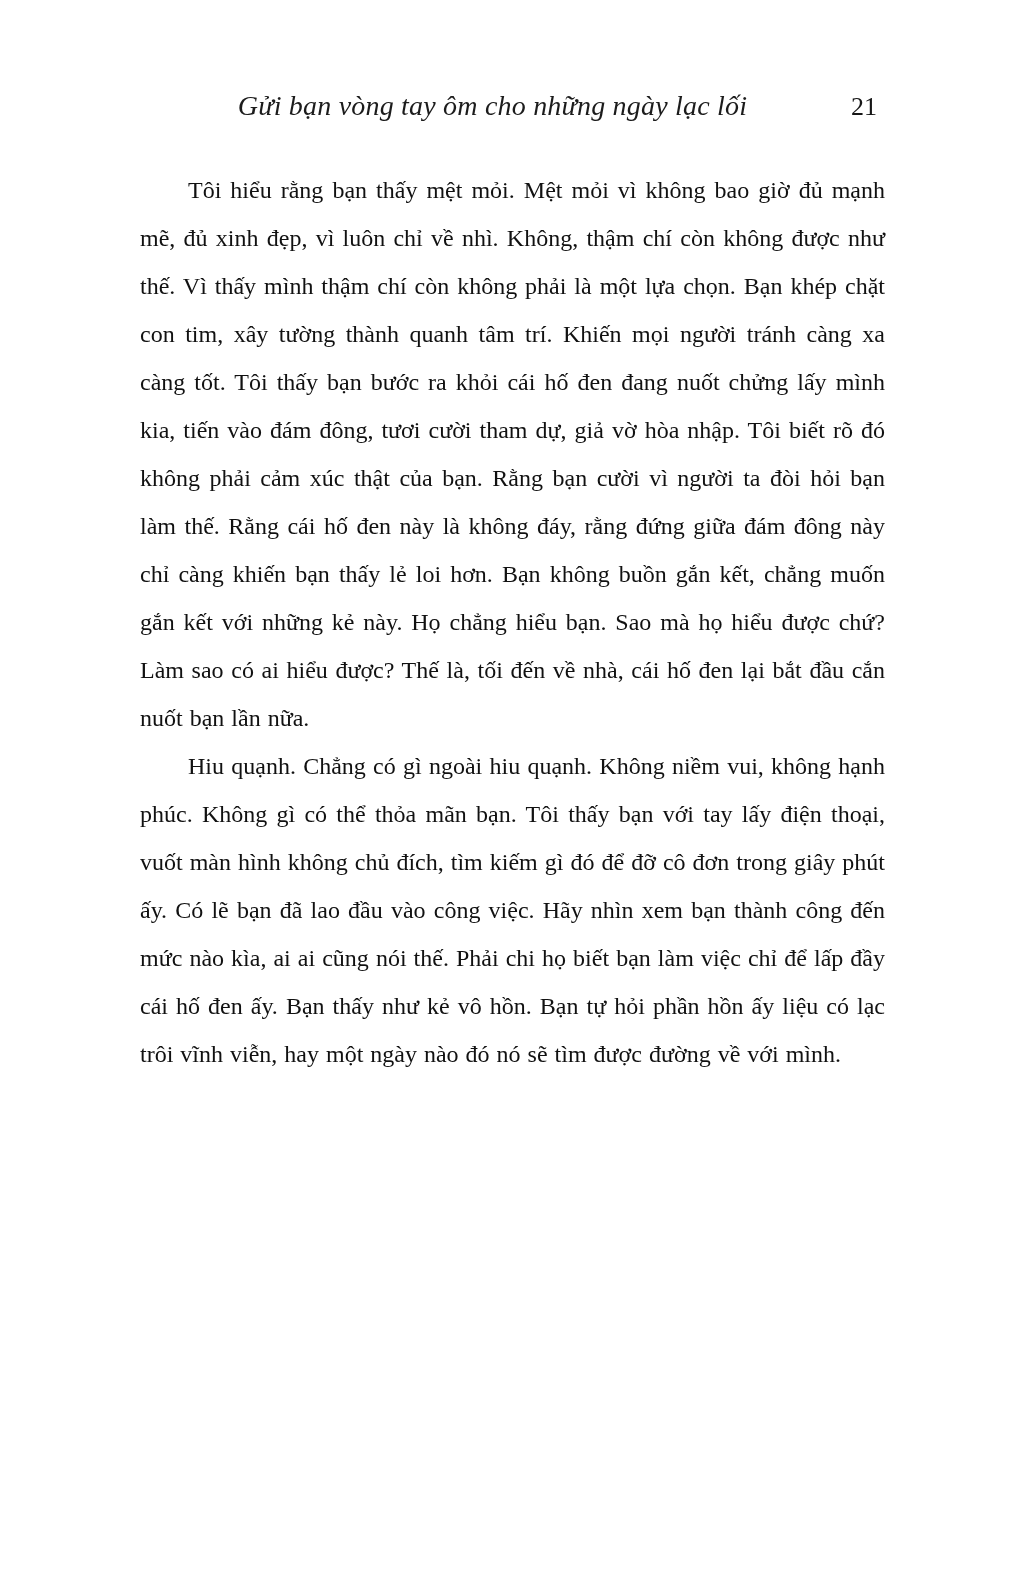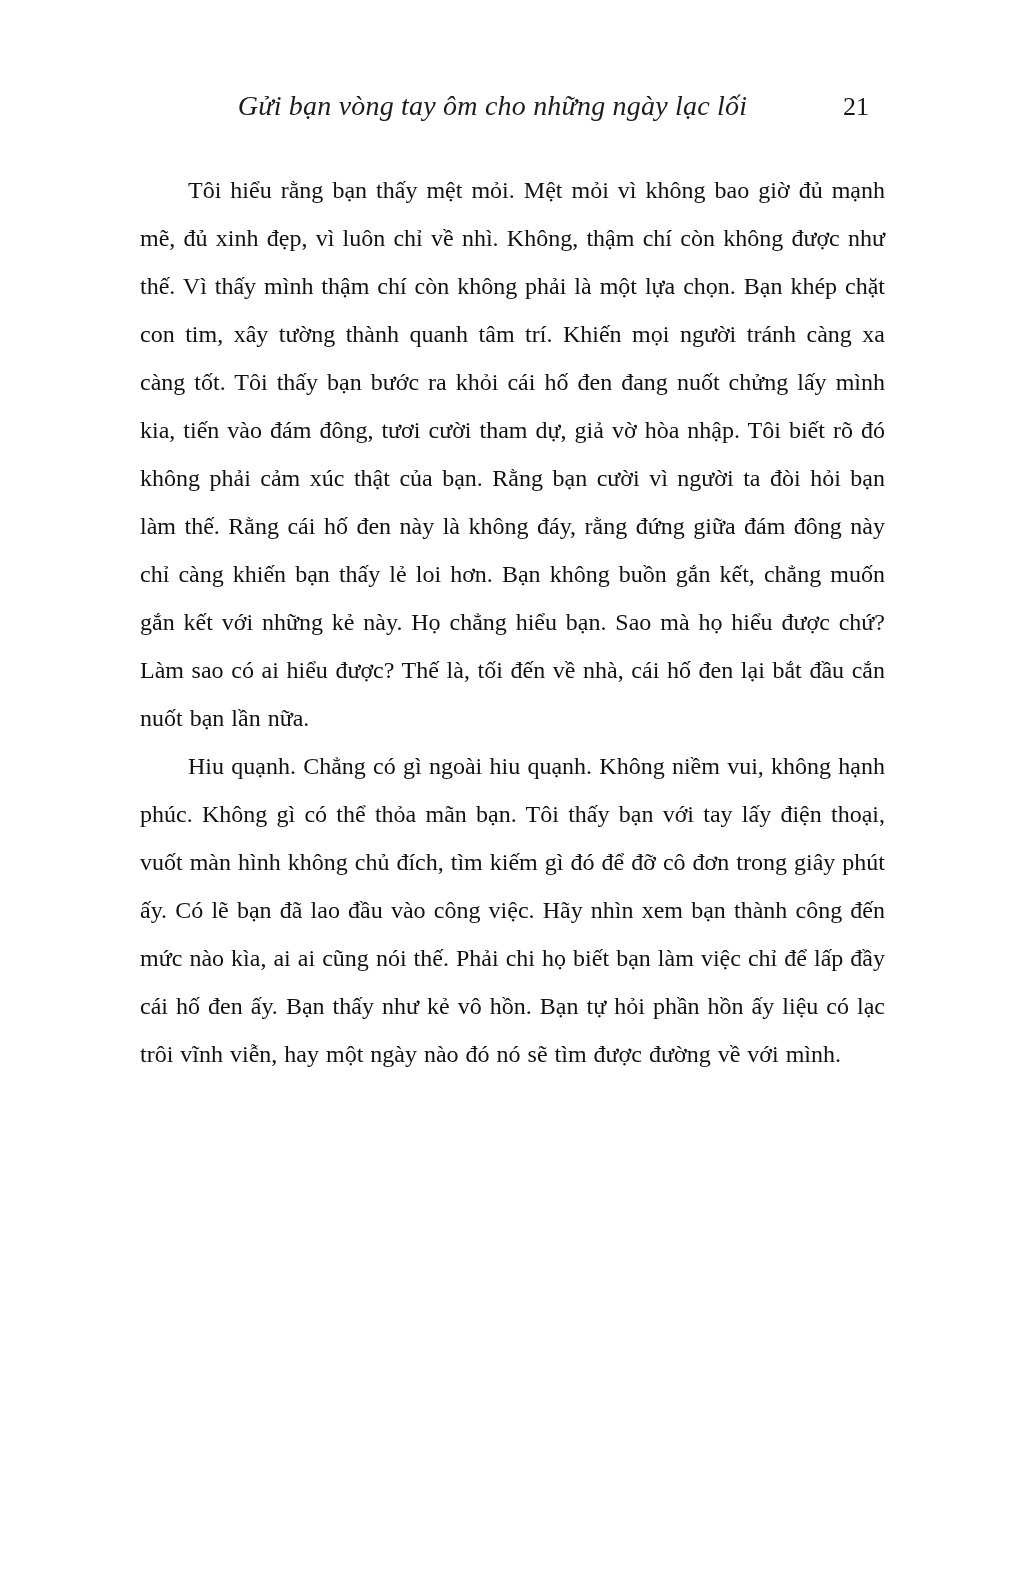--- a/index.html
+++ b/index.html
@@ -33,21 +33,21 @@
     line-height: 36px;
     color: #1c1c1c;
     letter-spacing: 0.2px;
     
     padding-right: 40px;
     box-sizing: border-box;
   }
   .page-number {
     position: absolute;
     top: 2px;
-    right: 16px;
+    right: 8px;
     font-size: 26px;
     line-height: 34px;
     font-style: normal;
     color: #161616;
   }
   .body-text {
     position: absolute;
     top: 166px;
     left: 140px;
     width: 745px;

